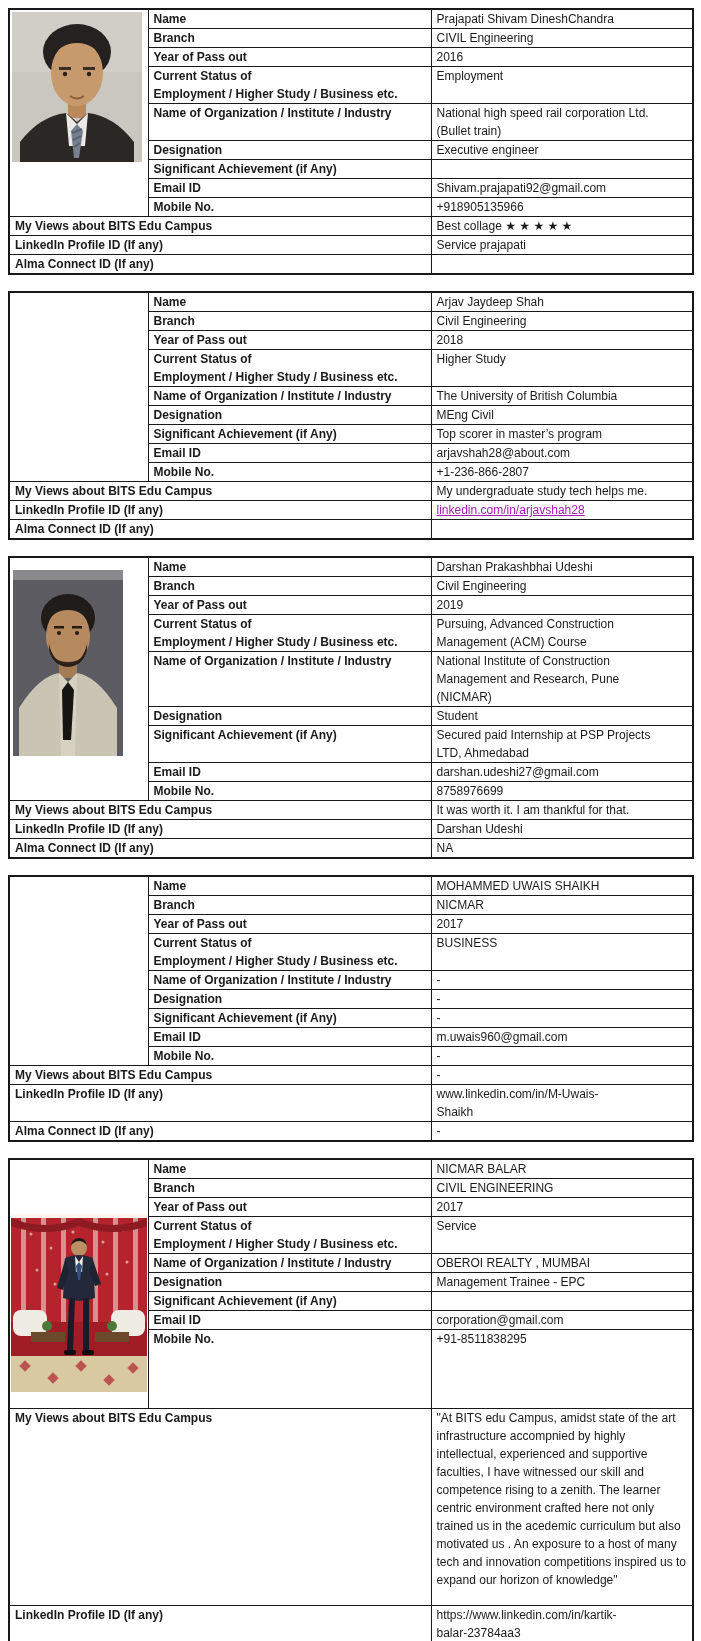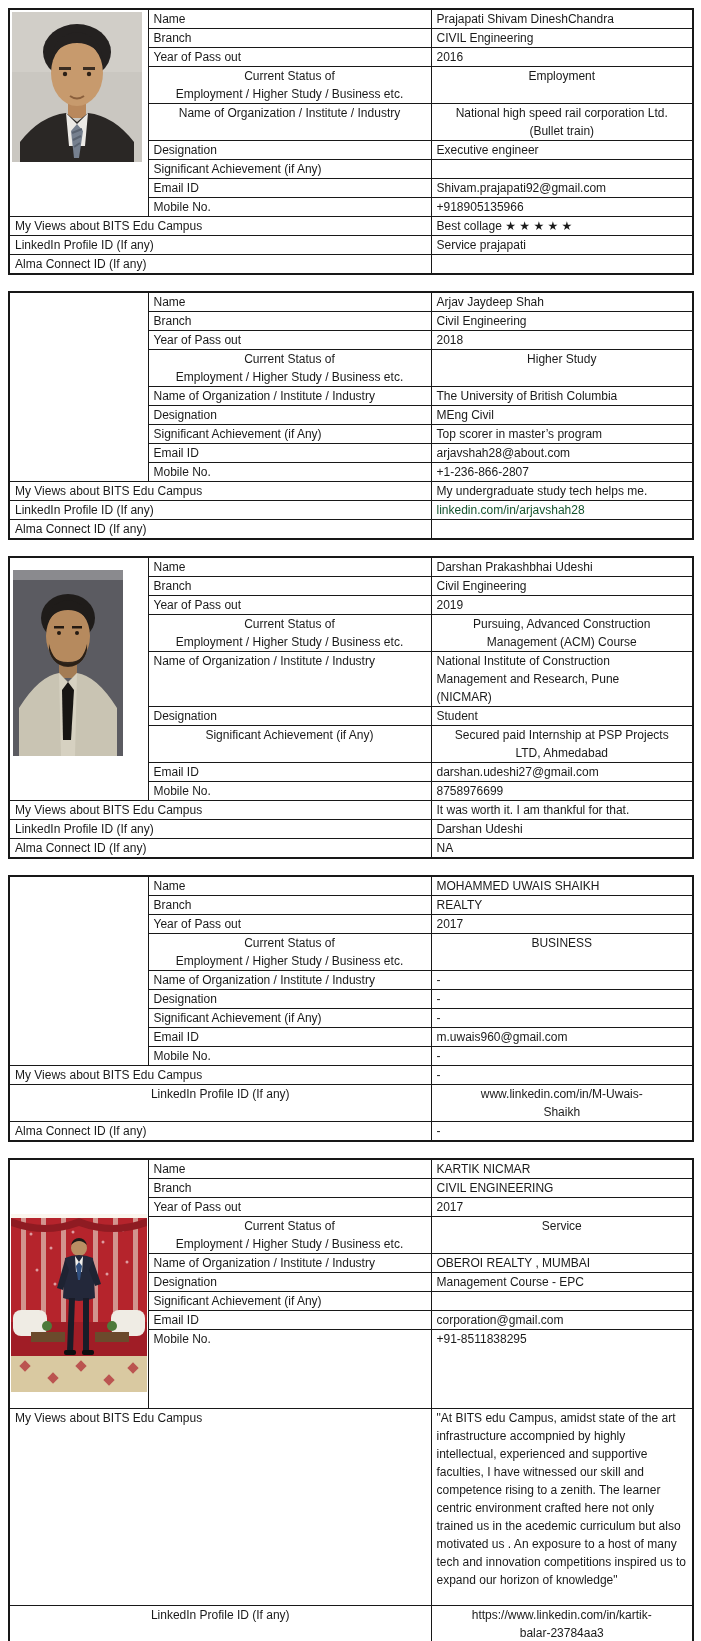--- a/index.html
+++ b/index.html
@@ -21,29 +21,29 @@
   col.c-label{width:283px;}
   col.c-value{width:262px;}
   td{
     border:1px solid #181818;
     vertical-align:top;
     padding:0 5px;
     font-size:12px;
     line-height:18px;
     overflow:hidden;
   }
-  td.lbl{font-weight:normal;}
+  td.lbl{font-weight:bold;}
   td.val{white-space:pre-wrap;word-wrap:break-word;}
   td.photo-cell{padding:0;}
   tr.h1>td{height:18px;}
-  tr.h2>td{height:36px;text-align:center;}
+  tr.h2>td{height:36px;}
   tr.h3>td{height:54px;}
   tr.hm>td{height:78px;}
   tr.hL>td{height:196px;}
-  .plink{color:#14532d;cursor:pointer;}
+  .plink{color:#a21caf;text-decoration:underline;cursor:pointer;}
   .photo{display:block;}
   .photo svg{display:block;}
   .p1{margin:2px 0 0 2px;}
   .p3{margin:12px 0 0 3px;}
   .p5{margin:54px 0 0 1px;}
 </style>
 </head>
 <body>
 
 <div class="page">
@@ -286,21 +286,21 @@
         <col class="c-value">
       </colgroup>
     <tbody>
       <tr class="h1">
         <td class="photo-cell" rowspan="9"></td>
         <td class="lbl">Name</td>
         <td class="val">MOHAMMED UWAIS SHAIKH</td>
       </tr>
       <tr class="h1">
         <td class="lbl">Branch</td>
-        <td class="val">REALTY</td>
+        <td class="val">NICMAR</td>
       </tr>
       <tr class="h1">
         <td class="lbl">Year of Pass out</td>
         <td class="val">2017</td>
       </tr>
       <tr class="h2">
         <td class="lbl">
           <div>Current Status of</div>
             <div>Employment / Higher Study / Business etc.</div>
         </td>
@@ -402,21 +402,21 @@
                 <path d="M82,46 L90,70 L84,72 L78,56 Z" fill="#1e2332"></path>
                 <path d="M58,84 L64,84 L62,138 L56,138 Z" fill="#191c28"></path>
                 <path d="M72,84 L78,84 L78,138 L72,138 Z" fill="#191c28"></path>
                 <rect x="53" y="136" width="12" height="5" rx="2" fill="#0e0e10"></rect>
                 <rect x="71" y="136" width="12" height="5" rx="2" fill="#0e0e10"></rect>
               </g>
             </svg>
           </div>
         </td>
         <td class="lbl">Name</td>
-        <td class="val">KARTIK NICMAR</td>
+        <td class="val">NICMAR BALAR</td>
       </tr>
       <tr class="h1">
         <td class="lbl">Branch</td>
         <td class="val">CIVIL ENGINEERING</td>
       </tr>
       <tr class="h1">
         <td class="lbl">Year of Pass out</td>
         <td class="val">2017</td>
       </tr>
       <tr class="h2">
@@ -425,21 +425,21 @@
             <div>Employment / Higher Study / Business etc.</div>
         </td>
         <td class="val">Service</td>
       </tr>
       <tr class="h1">
         <td class="lbl">Name of Organization / Institute / Industry</td>
         <td class="val">OBEROI REALTY , MUMBAI</td>
       </tr>
       <tr class="h1">
         <td class="lbl">Designation</td>
-        <td class="val">Management Course - EPC</td>
+        <td class="val">Management Trainee - EPC</td>
       </tr>
       <tr class="h1">
         <td class="lbl">Significant Achievement (if Any)</td>
         <td class="val"></td>
       </tr>
       <tr class="h1">
         <td class="lbl">Email ID</td>
         <td class="val">corporation@gmail.com</td>
       </tr>
       <tr class="hm">

